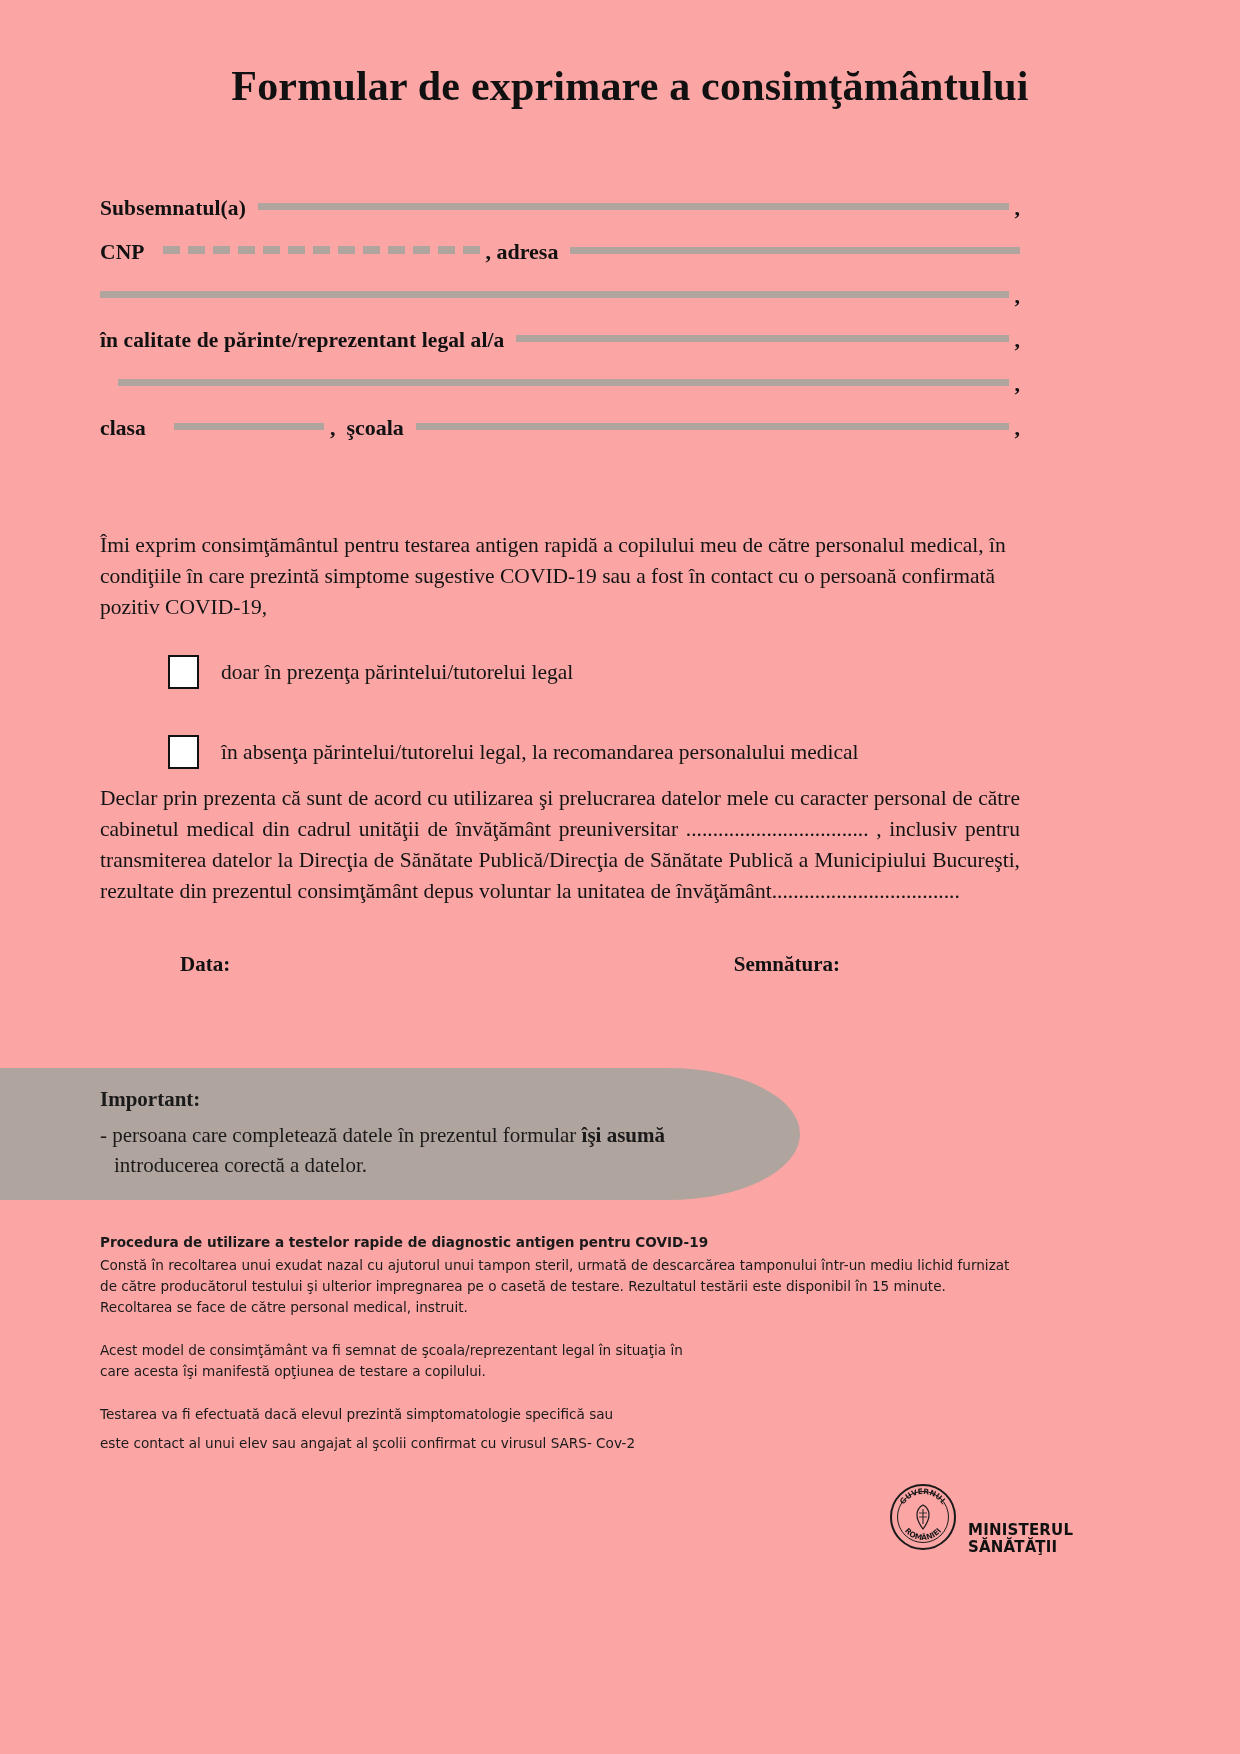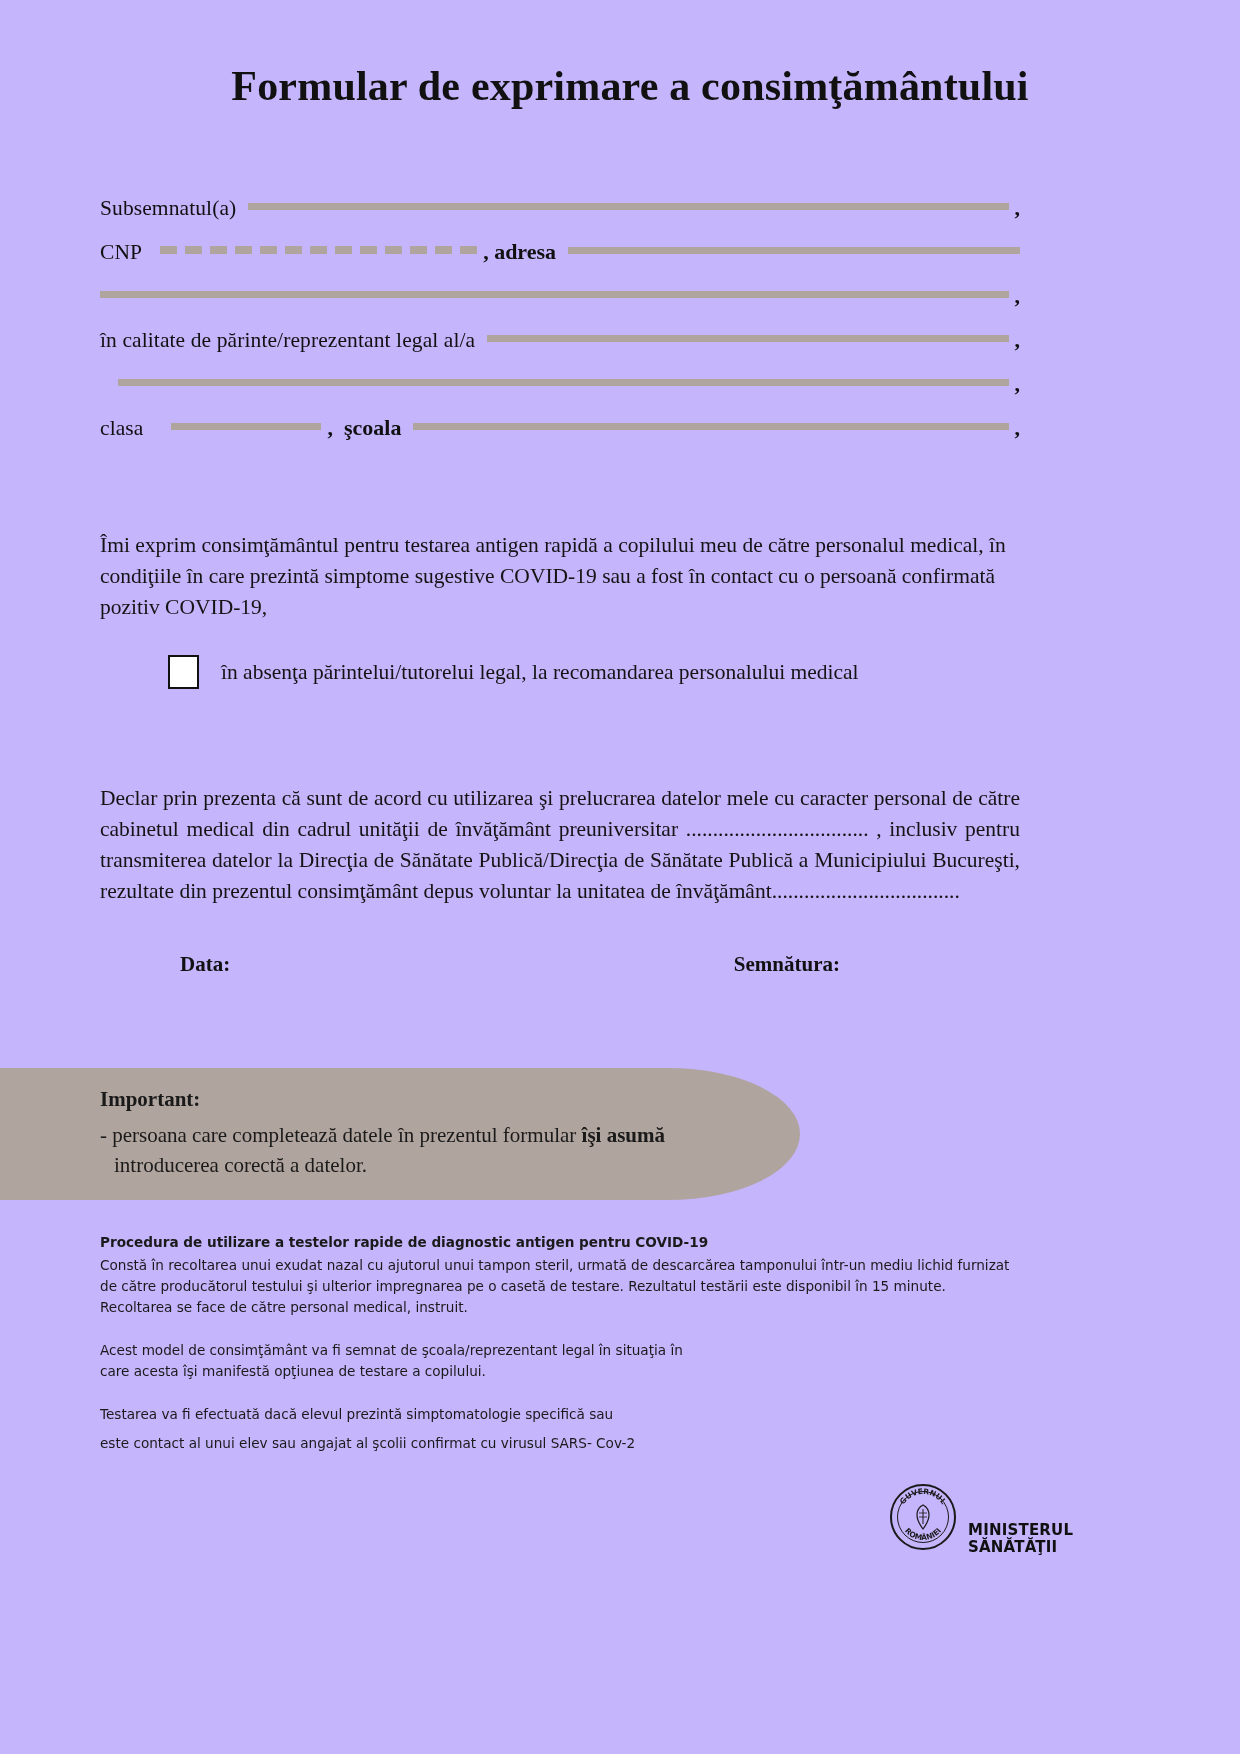--- a/index.html
+++ b/index.html
@@ -12,21 +12,21 @@
     height: 1754px;
     position: relative;
     font-family: "Liberation Serif", serif;
     color: #111111;
     overflow: hidden;
   }
 
   .page {
     position: absolute;
     inset: 0;
-    background: #c4b5fd;
+    background: #fca5a5;
   }
 
   
   .title {
     position: absolute;
     left: 0;
     right: 0;
     top: 62px;
     text-align: center;
     font-family: "Liberation Serif", serif;
@@ -46,21 +46,21 @@
     font-size: 21px;
   }
 
   .frow {
     display: flex;
     align-items: baseline;
     margin-bottom: 0px;
     height: 44px;
   }
   .flabel {
-    font-weight: normal;
+    font-weight: bold;
     font-size: 21.5px;
     white-space: pre;
     letter-spacing: 0.1px;
     font-family: "Liberation Serif", serif;
   }
   .fill {
     flex: 1 1 auto;
     height: 7px;
     background: #b0a49e;
     position: relative;
@@ -316,20 +316,24 @@
       <span class="comma">,  şcoala</span>
       <span class="fill"></span>
       <span class="comma">,</span>
     </div>
 
   </div>
 
   <div class="para p-consent">Îmi exprim consimţământul pentru testarea antigen rapidă a copilului meu de  către personalul medical, în condiţiile în care prezintă simptome sugestive COVID-19 sau a fost în contact cu o persoană confirmată pozitiv COVID-19,</div>
 
   <div class="checks">
+    <div class="check-row">
+      <span class="checkbox"></span>
+      <span class="check-label">doar în prezenţa părintelui/tutorelui legal</span>
+    </div>
     <div class="check-row">
       <span class="checkbox"></span>
       <span class="check-label">în absenţa părintelui/tutorelui legal, la recomandarea personalului medical</span>
     </div>
   </div>
 
   <div class="para justify p-declar">Declar prin prezenta că sunt de acord cu utilizarea şi prelucrarea datelor mele cu caracter personal de către cabinetul medical din cadrul unităţii de învăţământ preuniversitar .................................. , inclusiv pentru transmiterea datelor la Direcţia de Sănătate Publică/Direcţia de Sănătate Publică a Municipiului Bucureşti, rezultate din prezentul consimţământ depus voluntar la unitatea de învăţământ...................................</div>
 
   <div class="sign-row">
     <span>Data:</span>

